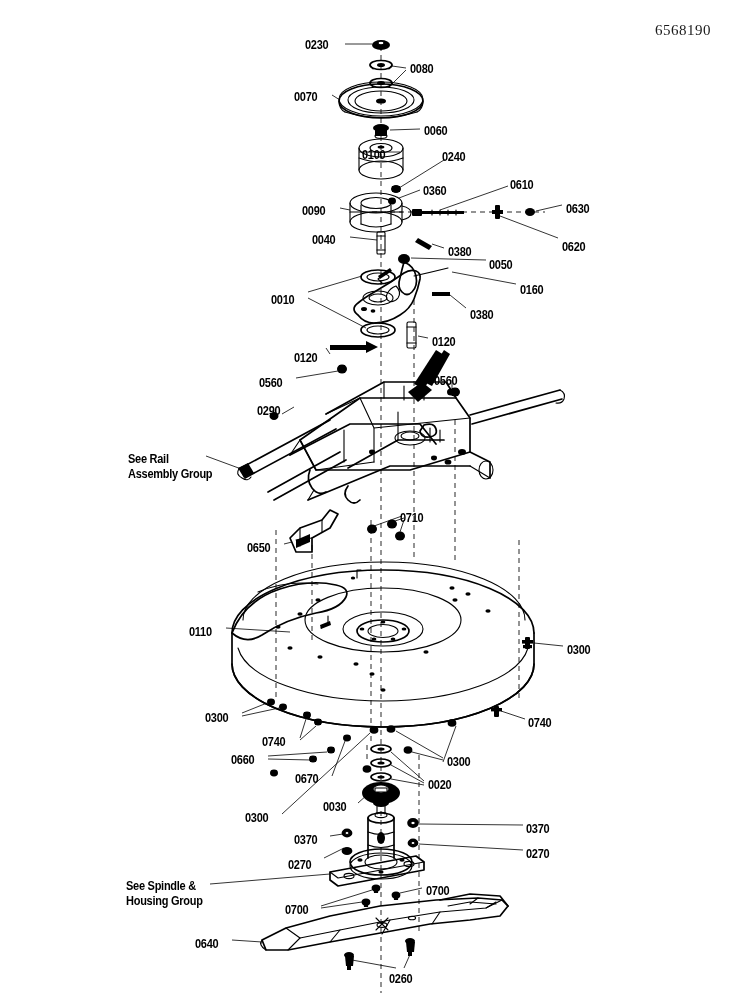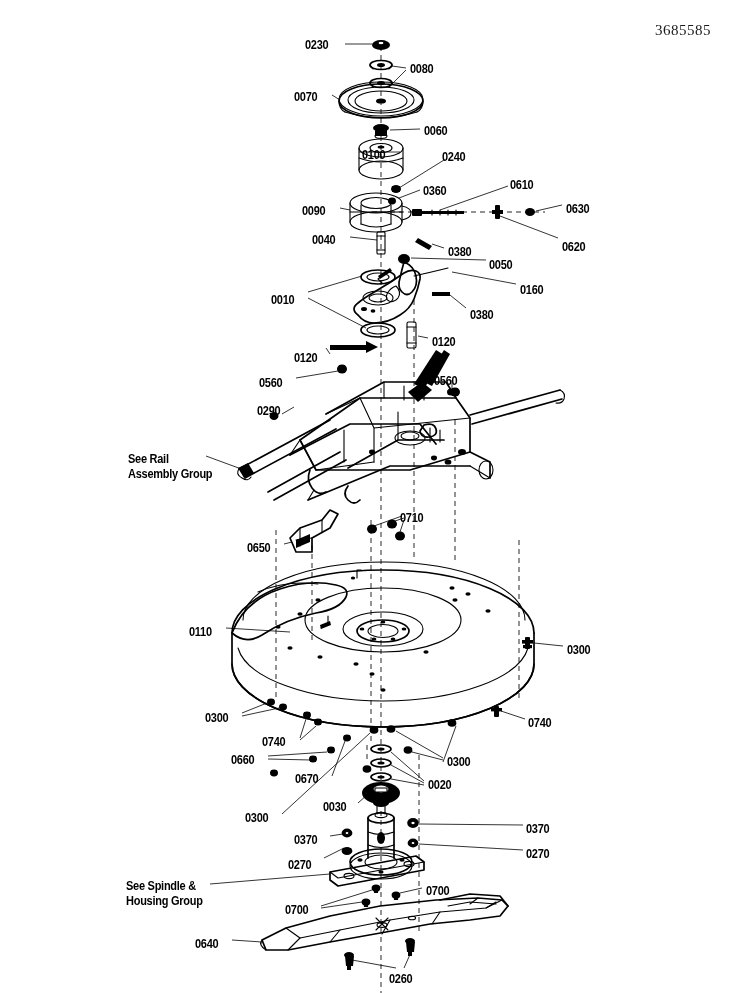--- a/index.html
+++ b/index.html
@@ -47,21 +47,21 @@
 
   
   #art{position:absolute;left:0;top:0;width:750px;height:993px;z-index:10;}
   #lbls{position:absolute;left:0;top:0;width:750px;height:993px;z-index:30;}
 </style>
 </head>
 <body>
 
 <div id="page">
 
-  <div id="partnum">3685585</div>
+  <div id="partnum">6568190</div>
 
   <svg id="art" viewBox="0 0 750 993">
     <defs>
       <style>
         .s{fill:none;stroke:#000;stroke-width:1.1;stroke-linecap:round;stroke-linejoin:round;}
         .s2{fill:none;stroke:#000;stroke-width:1.7;stroke-linecap:round;stroke-linejoin:round;}
         .sf{fill:#000;stroke:none;}
         .ld{fill:none;stroke:#000;stroke-width:0.85;stroke-dasharray:5 4;}
         .lead{fill:none;stroke:#000;stroke-width:0.8;}
         .wf{fill:#fff;stroke:#000;stroke-width:1.1;}

